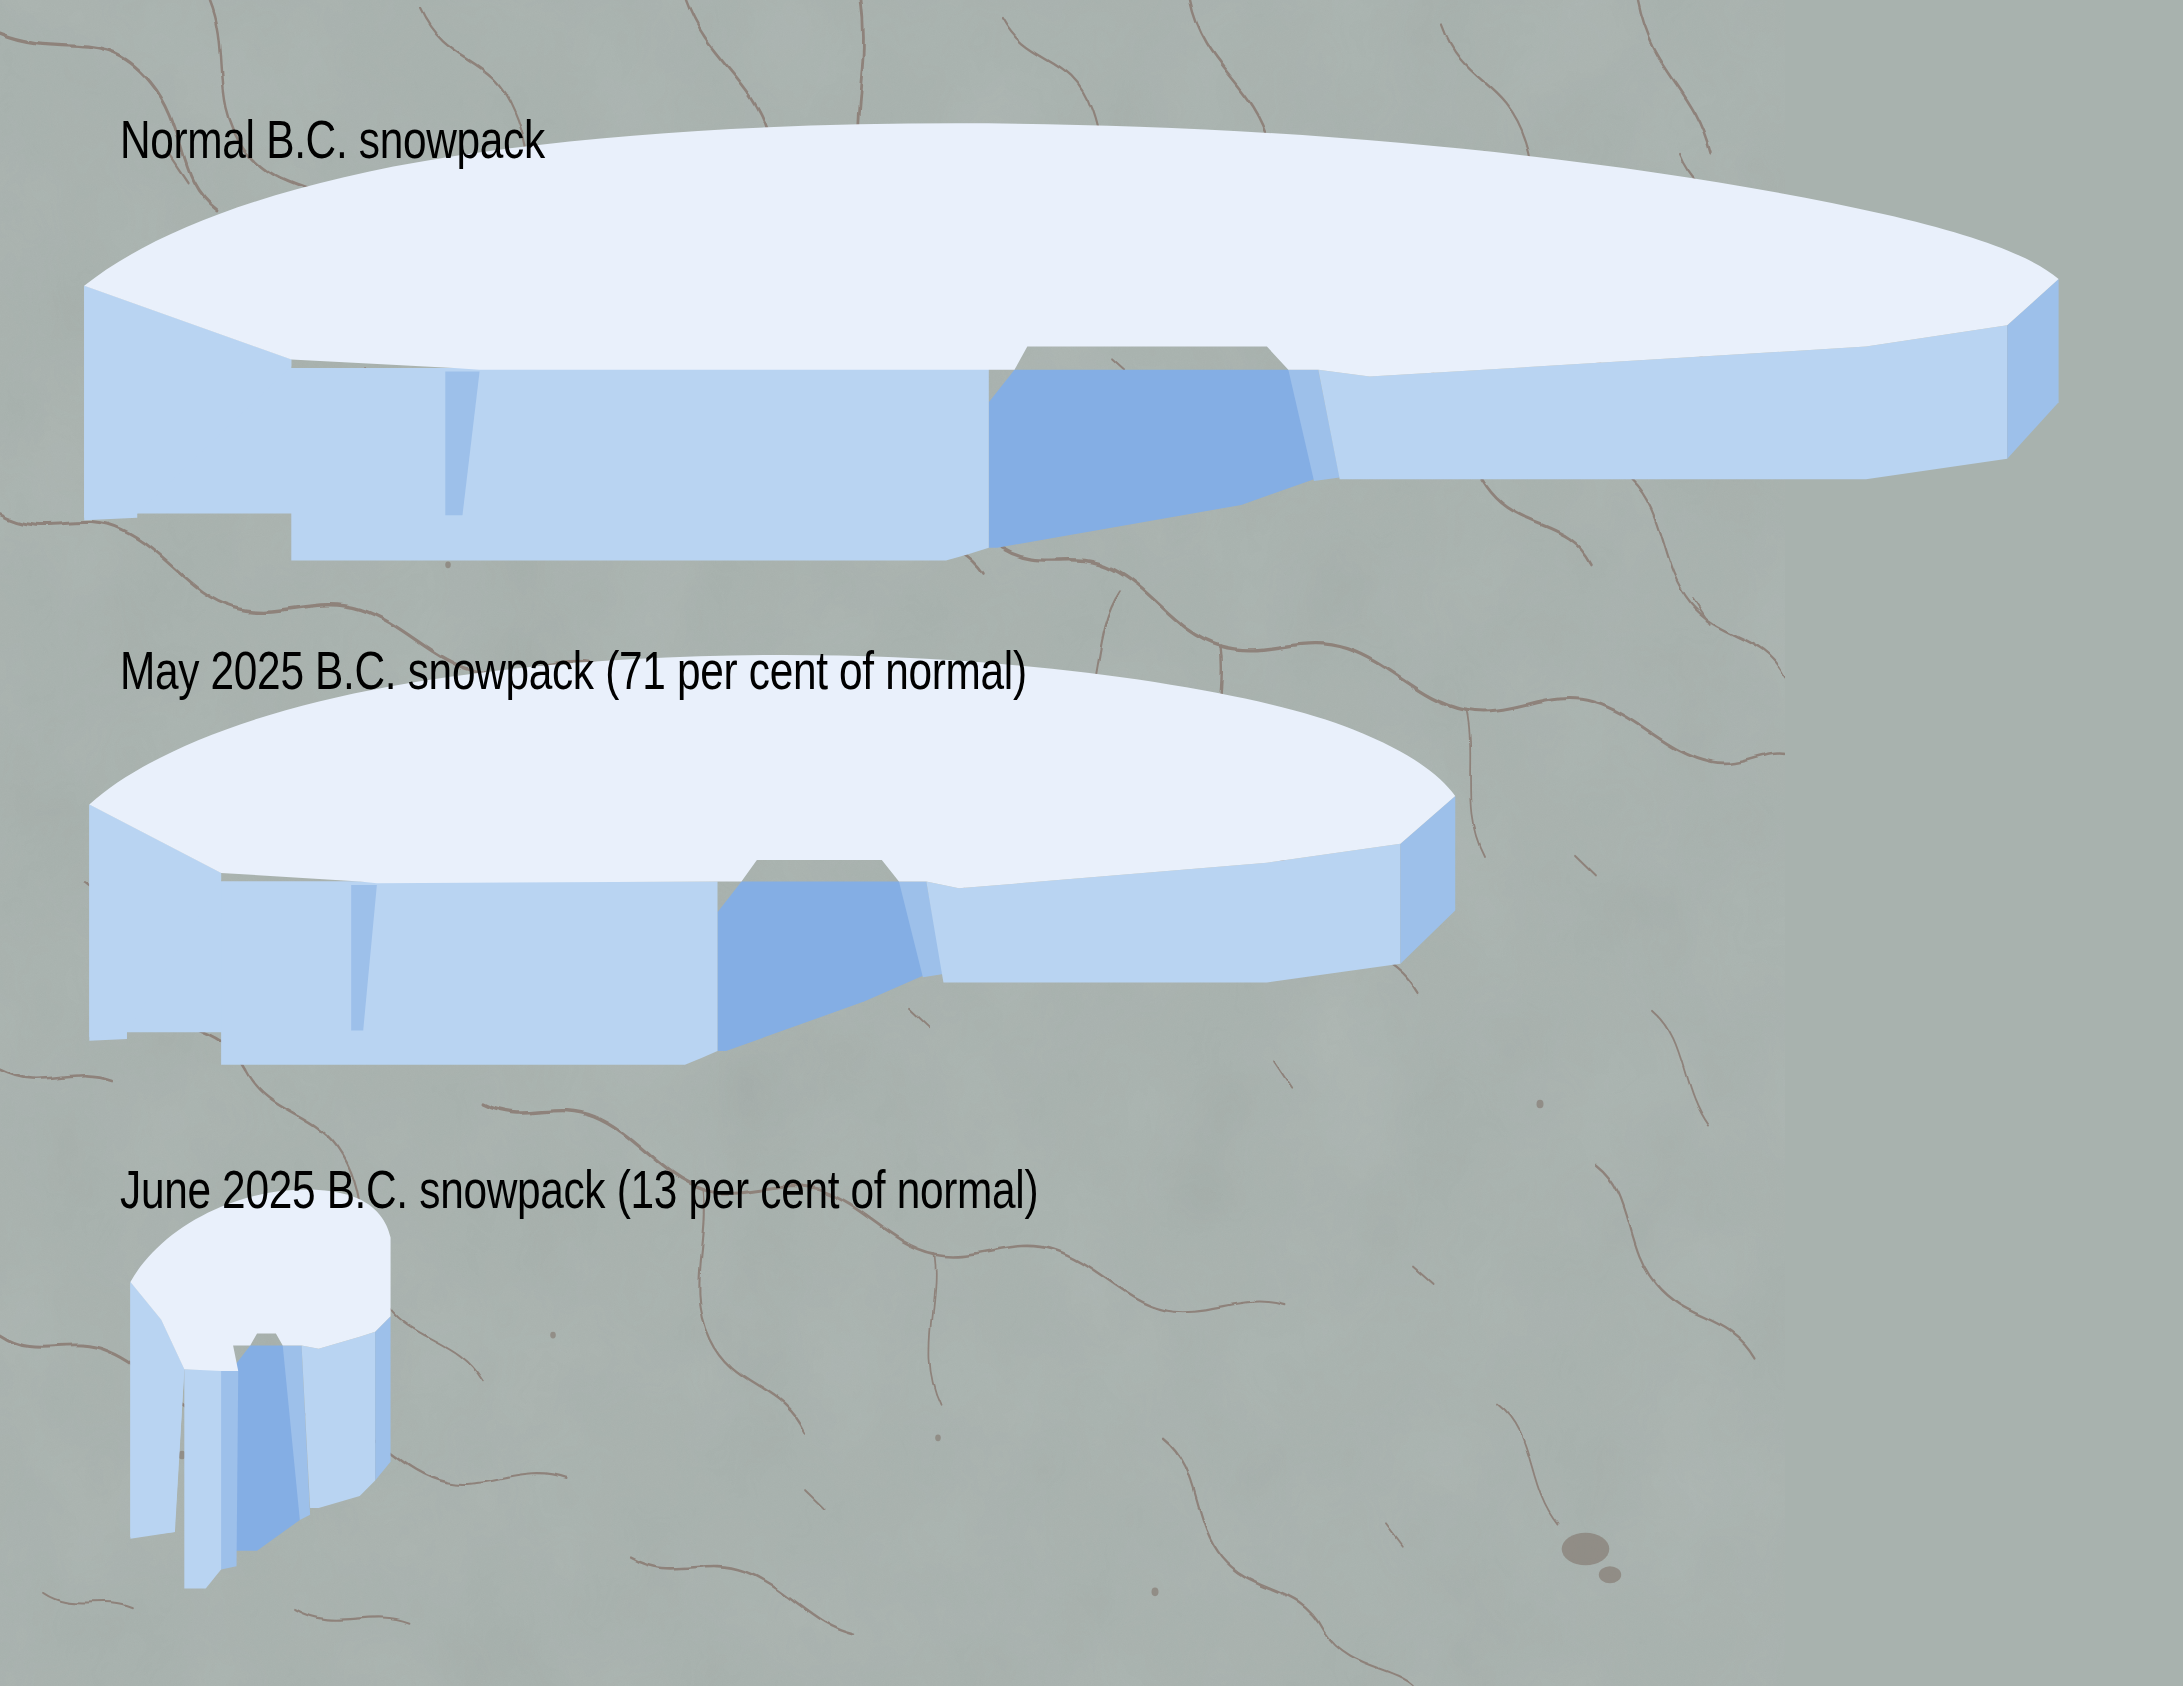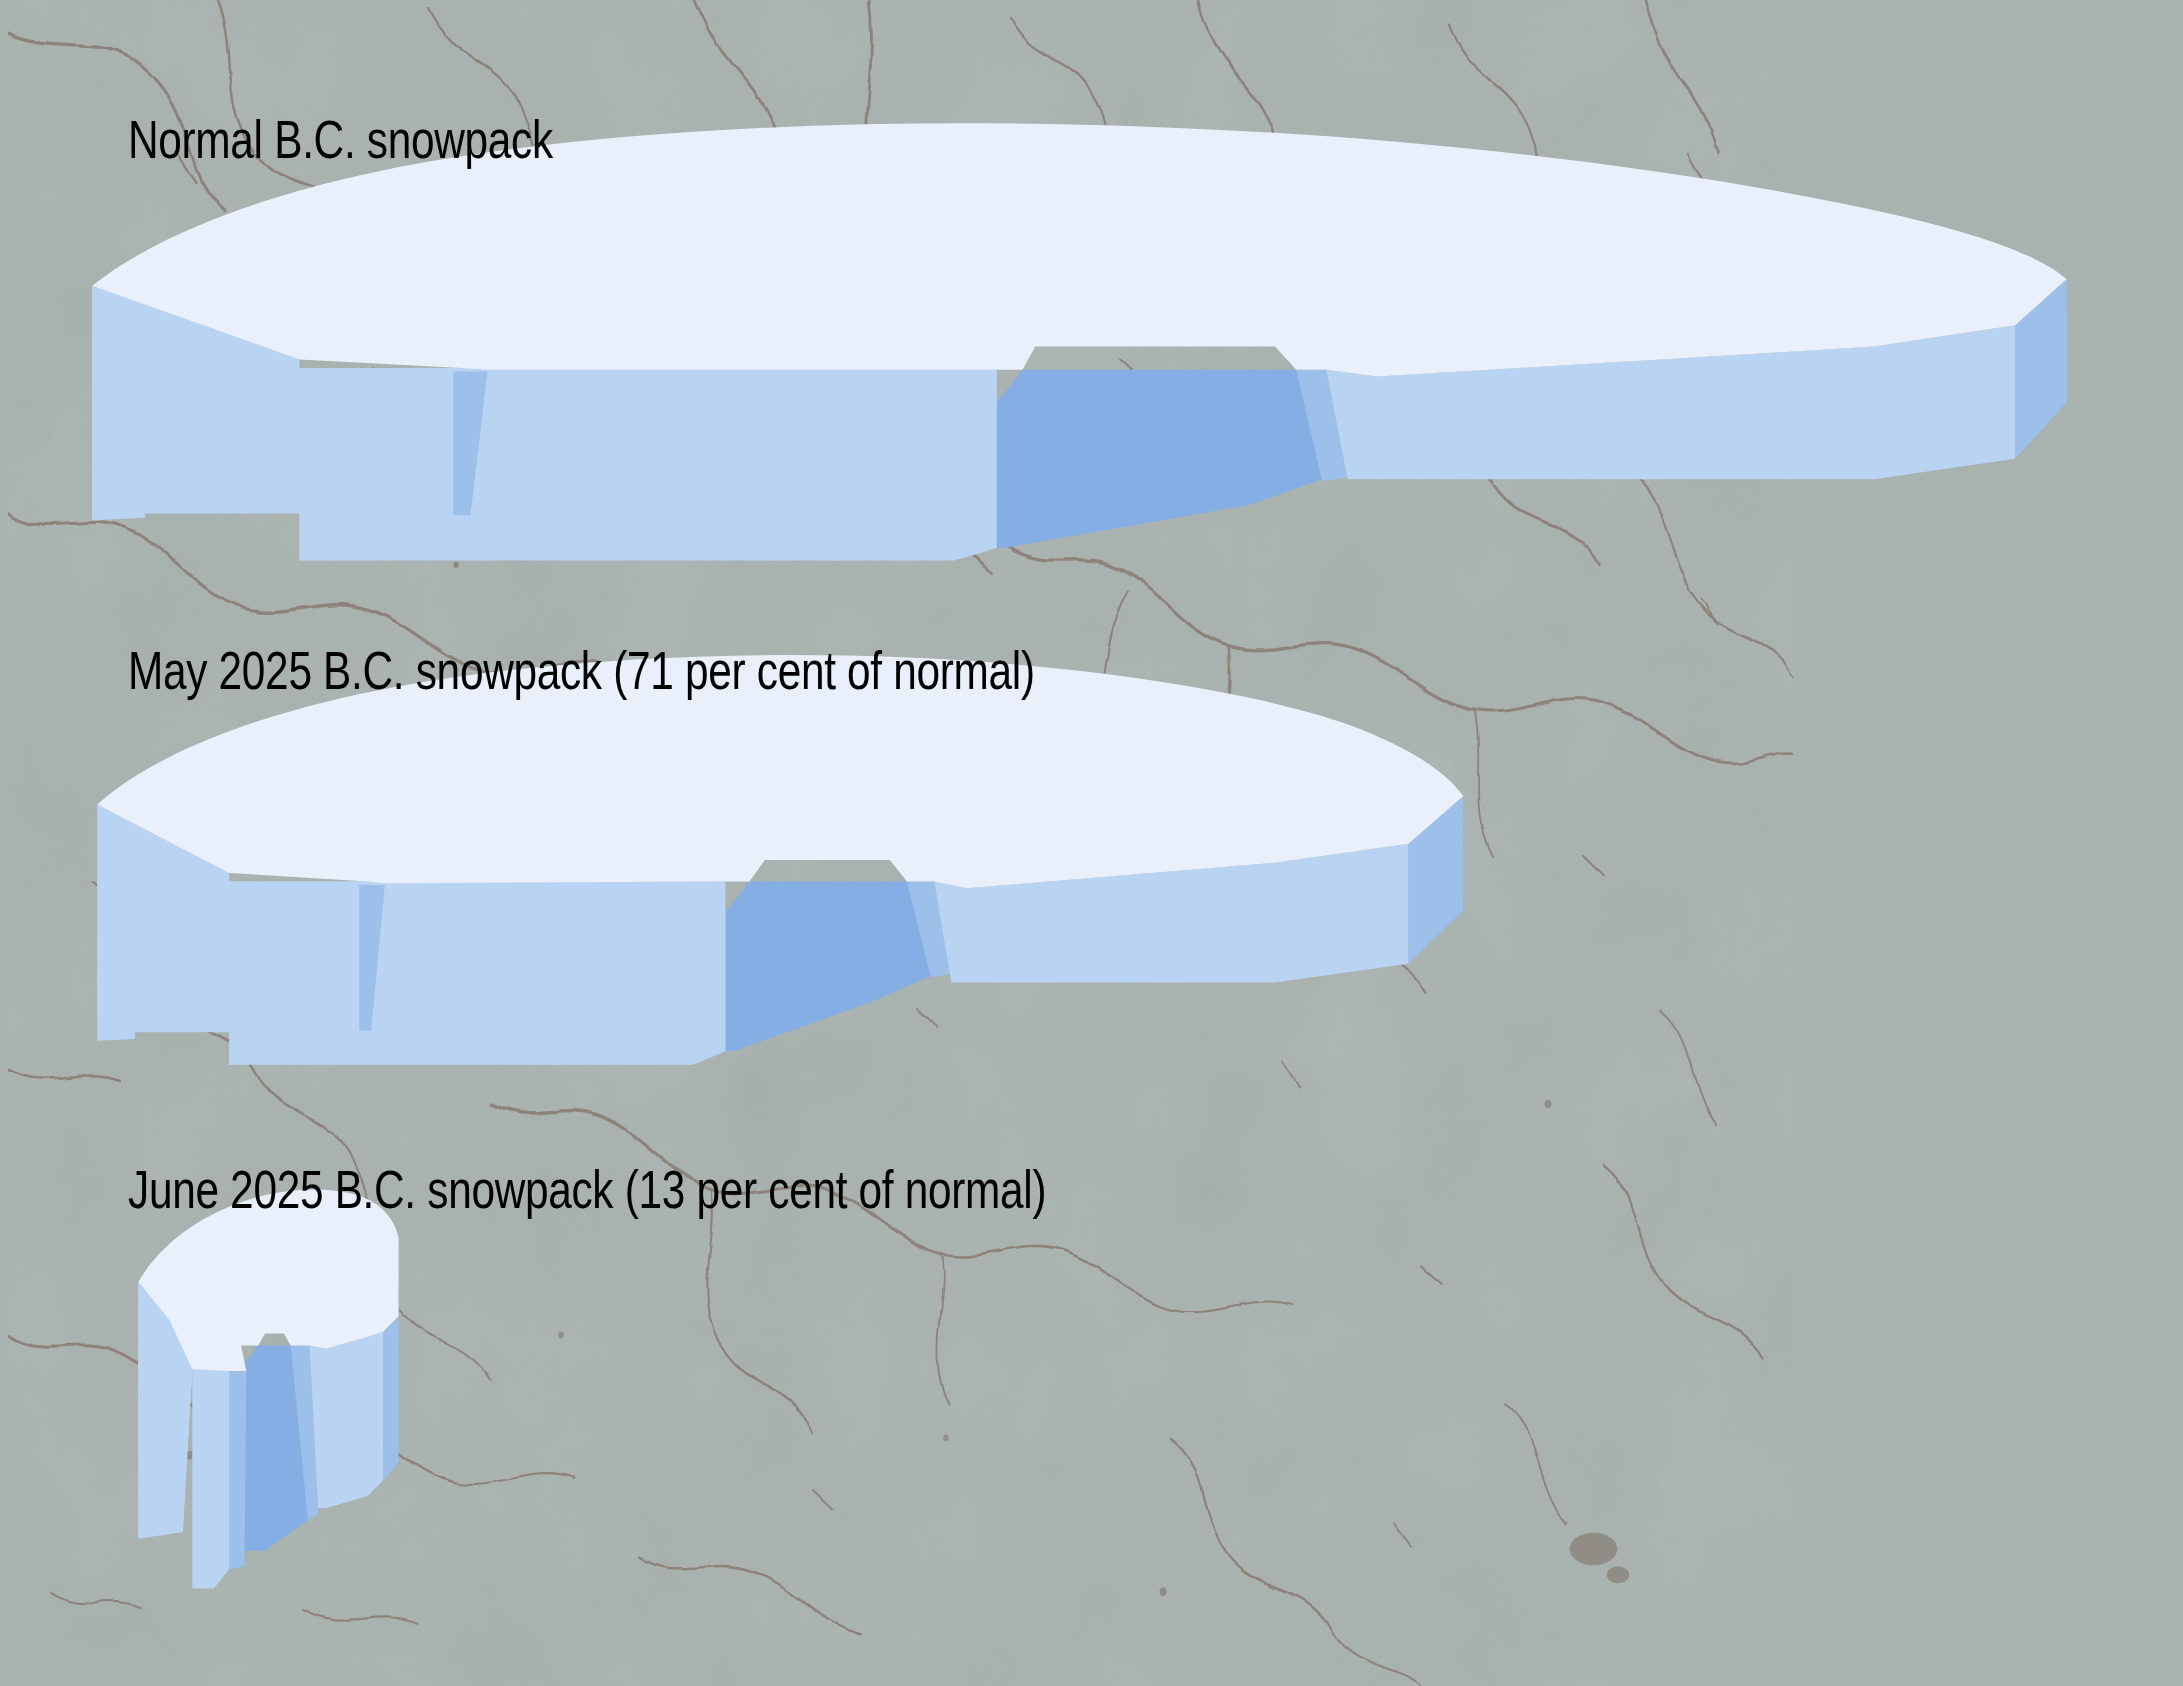--- a/index.html
+++ b/index.html
@@ -14,21 +14,20 @@
     position: relative;
     overflow: hidden;
     font-family: "Liberation Sans", "DejaVu Sans", sans-serif;
   }
 
   #stage {
     position: absolute;
     inset: 0;
     width: 1785px;
     height: 1686px;
-    margin-left: 8px;
   }
 
   .bg-layer {
     position: absolute;
     inset: 0;
     width: 100%;
     height: 100%;
   }
 
   .label {

